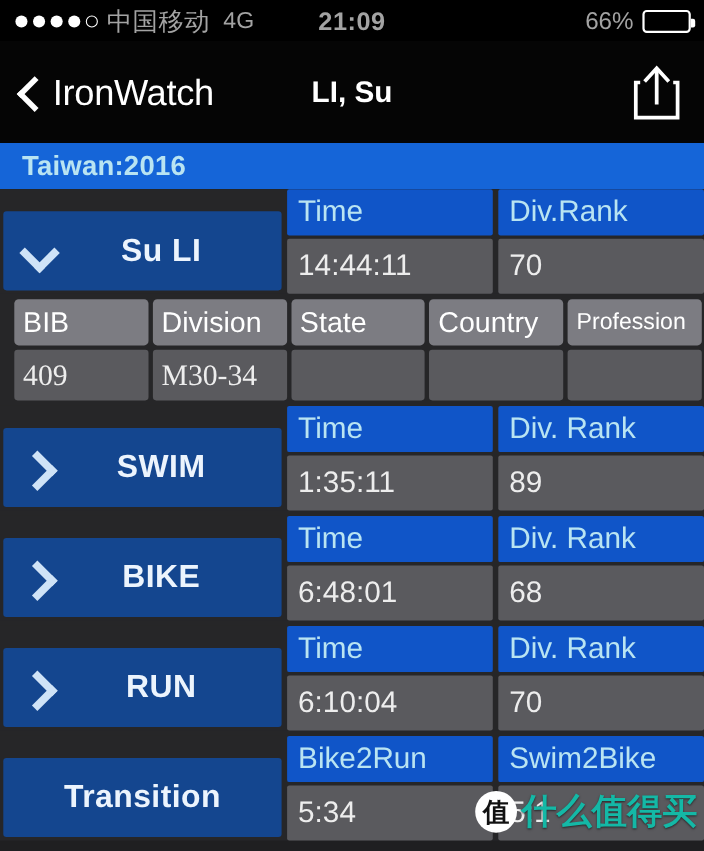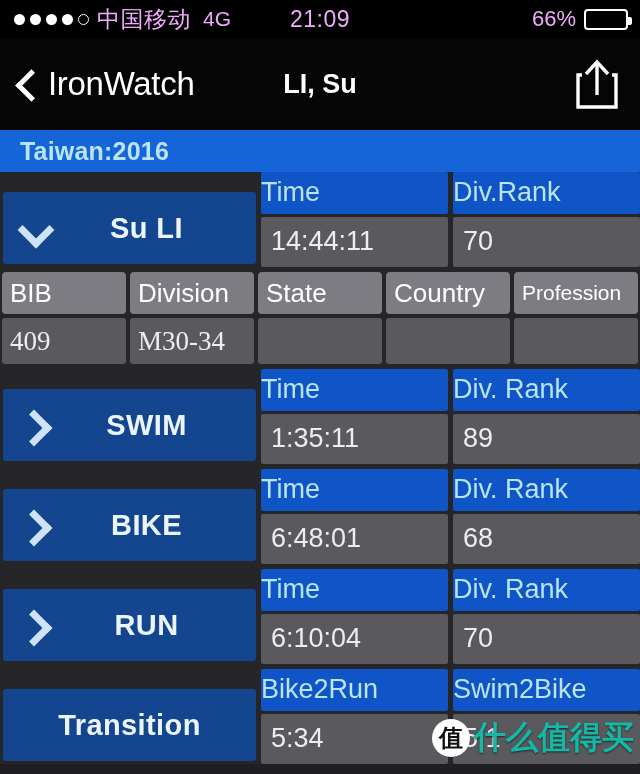--- a/index.html
+++ b/index.html
@@ -6,32 +6,32 @@
   html,body{
     width:640px; height:774px;
     background:#000;
     font-family:"Liberation Sans","DejaVu Sans",sans-serif;
     overflow:hidden;
   }
   .screen{ position:relative; width:640px; height:774px; background:#1f1f21; }
 
   
   .statusbar{
-    height:38px; background:#000; color:#f0abfc;
+    height:38px; background:#000; color:#a3a3a3;
     display:flex; align-items:center; position:relative;
   }
   .sb-left{ display:flex; align-items:center; gap:8px; padding-left:14px; }
   .dots{ display:flex; align-items:center; gap:5px; }
   .dot{ width:11px; height:11px; border-radius:50%; background:#fff; }
   .dot.empty{ background:transparent; border:1.6px solid #fff; }
   .carrier{ font-size:23px; letter-spacing:.5px; font-family:"DejaVu Sans",sans-serif; }
   .net{ font-size:21px; margin-left:4px; }
   .sb-center{
     position:absolute; left:0; right:0; text-align:center;
-    font-size:23px; font-weight:normal; letter-spacing:.5px;
+    font-size:23px; font-weight:bold; letter-spacing:.5px;
   }
   .sb-right{
     margin-left:auto; padding-right:12px;
     display:flex; align-items:center; gap:8px;
   }
   .pct{ font-size:22px; }
   .battery{
     position:relative; width:44px; height:21px;
     border:2px solid #fff; border-radius:4px; padding:2px;
   }
@@ -101,32 +101,32 @@
   }
   .row-label.no-chev .row-label-text{ padding-left:0; }
 
   .stat-col{
     flex:1; display:flex; flex-direction:column;
     margin-left:5px;
   }
   .stat-head{
     height:47px; background:#1055c8;
     color:#b9e4f2; font-size:27px;
-    display:flex; align-items:center; 
+    display:flex; align-items:center; padding-left:10px;
     border-radius:2px;
   }
   .stat-val{
     height:56px; background:#5a5a5e;
     color:#ededed; font-size:27px;
     display:flex; align-items:center; padding-left:10px;
     margin-top:3px; border-radius:2px;
   }
 
   
-  .detail{ margin-bottom:5px; }
+  .detail{ margin-bottom:5px;padding-left:11px; }
   .detail-row{ display:flex; }
   .detail-head{
     flex:1 1 0; height:42px; background:#7c7c82;
     color:#fff; font-size:26px;
     display:flex; align-items:center; padding-left:8px;
     border-radius:4px; margin:0 2px;
     overflow:hidden; white-space:nowrap;
   }
   .detail-head.small{ font-size:21px; }
   .detail-val{

